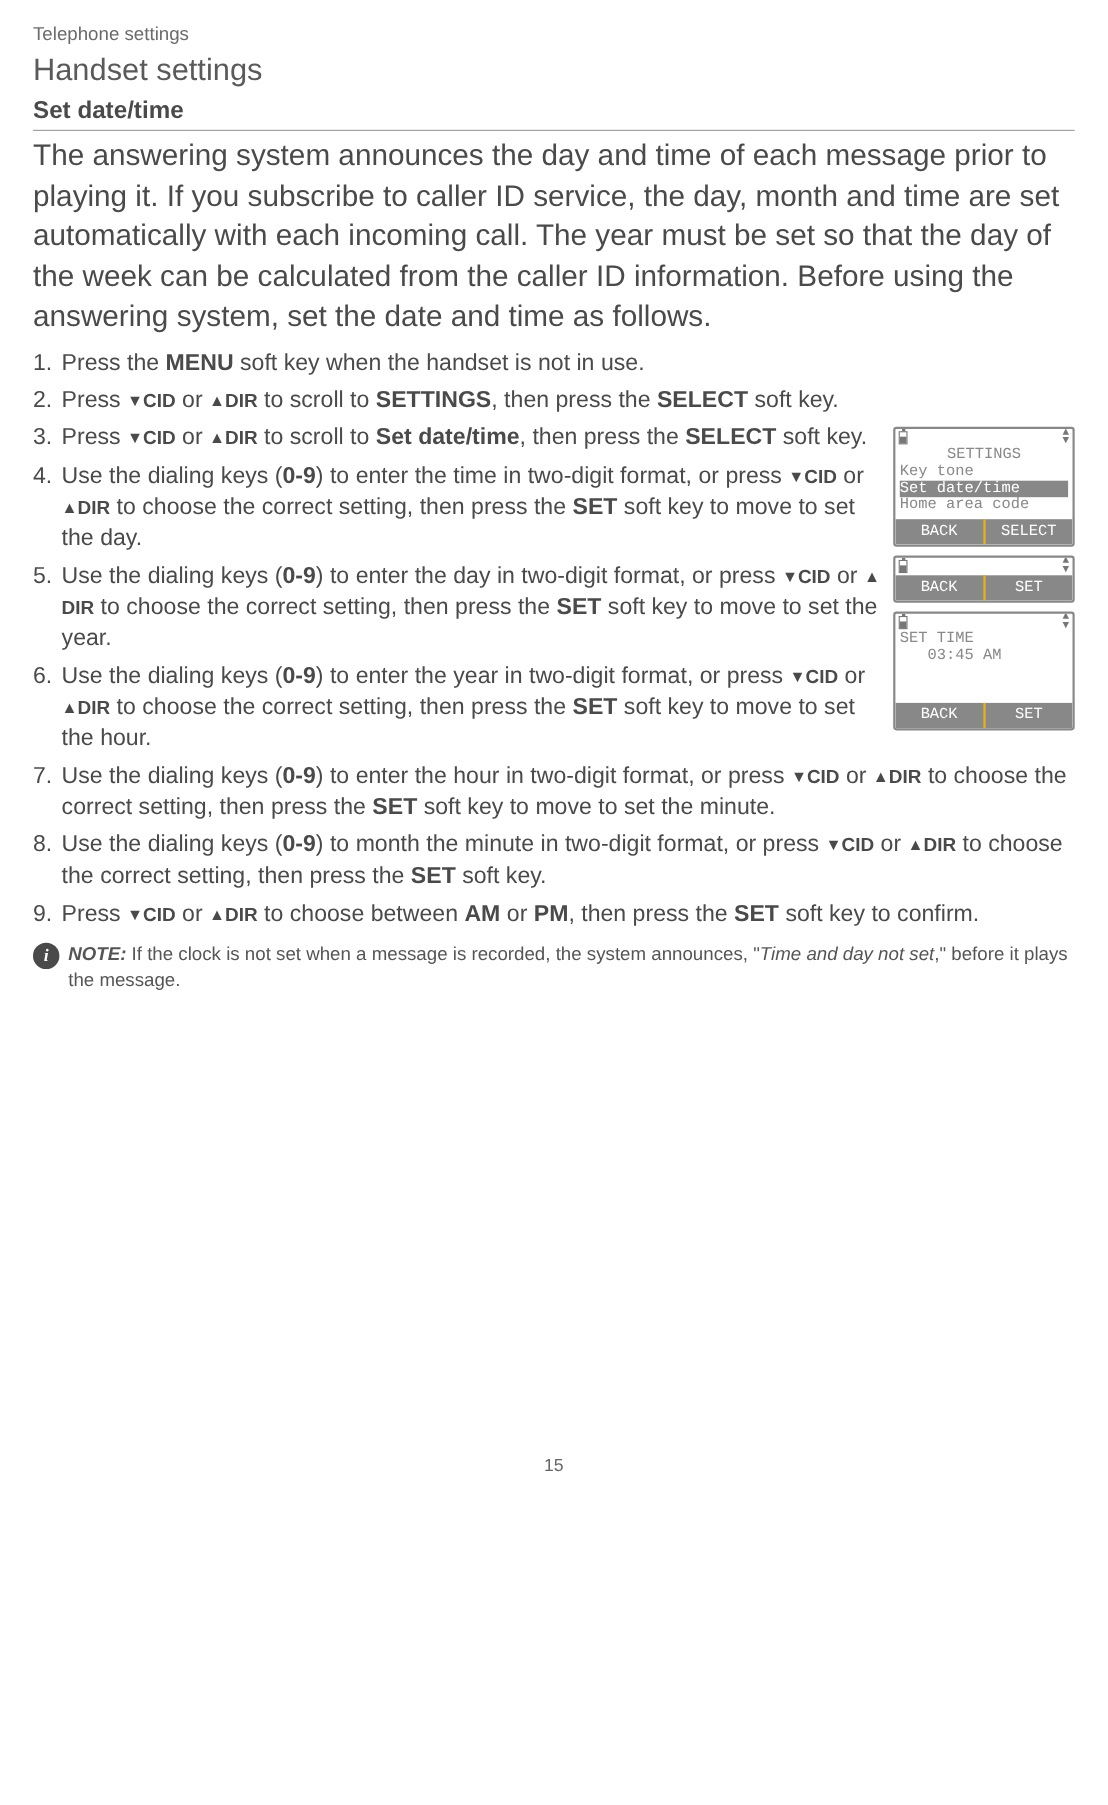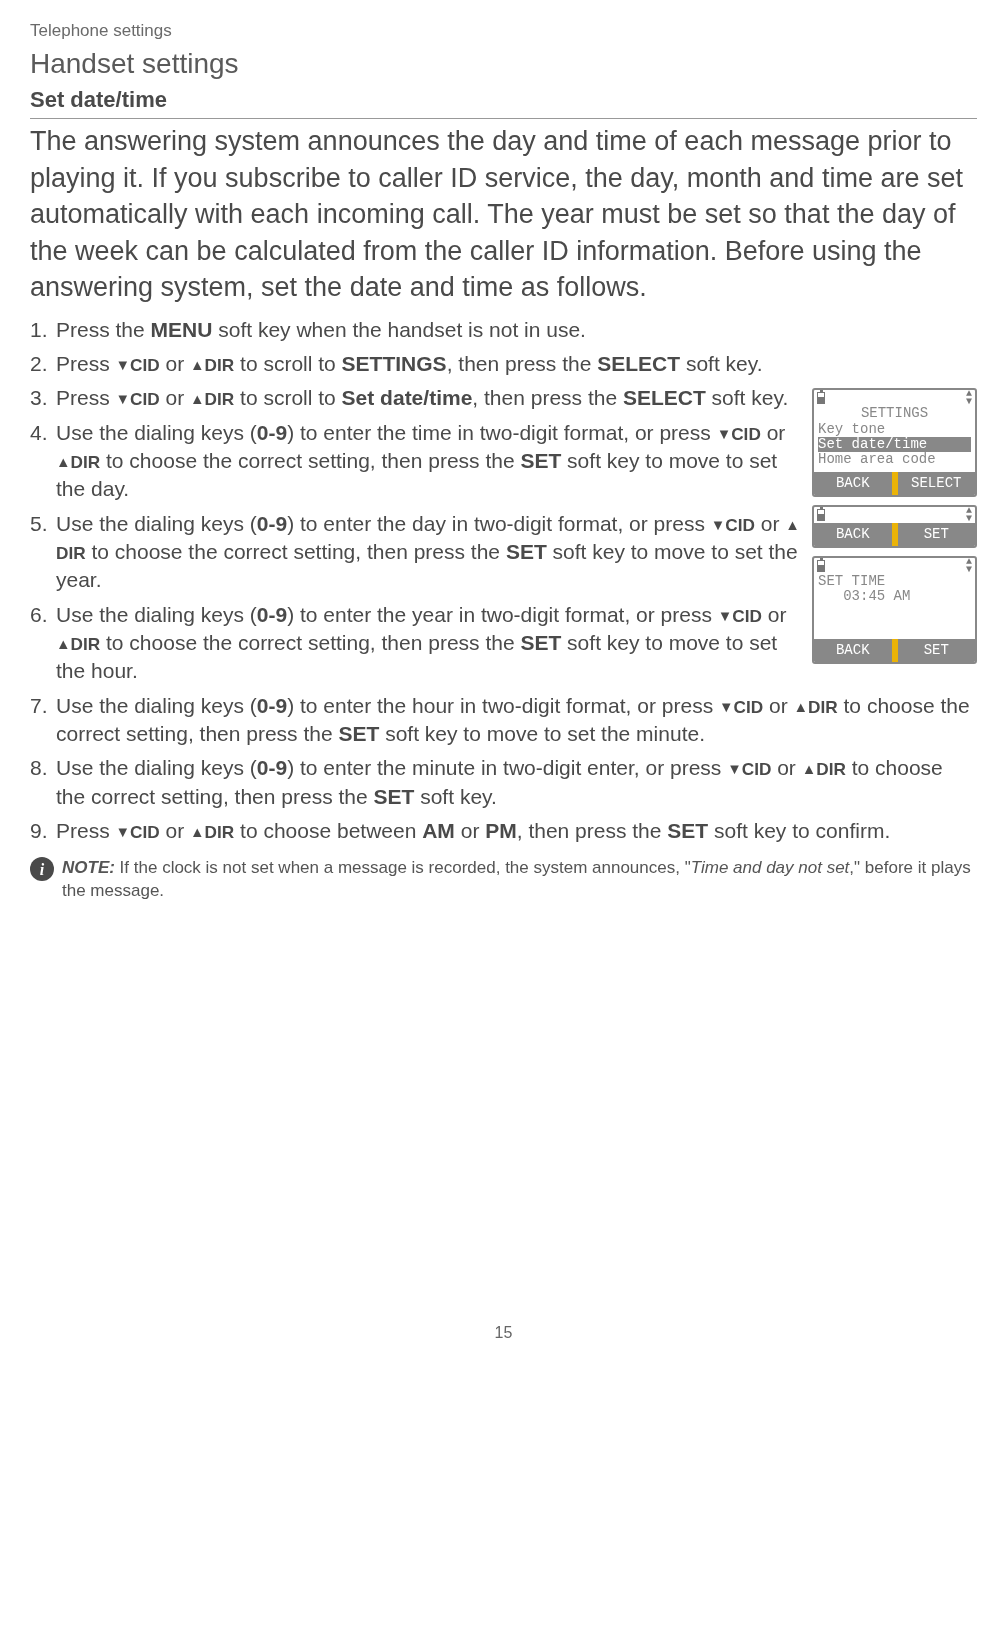--- a/index.html
+++ b/index.html
@@ -32,21 +32,21 @@
     .screen-header { display: flex; justify-content: space-between; align-items: center; height: 16px; padding: 0 3px; }
     .battery { width: 8px; height: 12px; border: 1px solid #777; position: relative; }
     .battery::before { content: ''; position: absolute; top: -3px; left: 2px; width: 3px; height: 2px; background: #777; }
     .battery::after { content: ''; position: absolute; bottom: 0; left: 0; right: 0; height: 6px; background: #777; }
     .scroll-arrows { font-size: 10px; line-height: 8px; color: #777; }
     .screen-body { padding: 0 4px 4px; }
     .screen-line { white-space: pre; color: #888; font-size: 14px; line-height: 1.1; }
     .screen-line.title { text-align: center; }
     .screen-line.highlight { background: #888; color: #fff; }
     .softkeys { display: flex; }
-    .softkey { flex: 1; background: #888; color: #fff; text-align: center; font-size: 14px; padding: 2px 0; font-family: 'Courier New', monospace; border-right: 6px solid #eab308; }
+    .softkey { flex: 1; background: #888; color: #fff; text-align: center; font-size: 14px; padding: 2px 0; font-family: 'Courier New', monospace; border-right: 2px solid #eab308; }
     .softkey:last-child { border-right: none; }
     .note-row { display: flex; align-items: flex-start; gap: 8px; margin-top: 12px; padding-left: 0; }
     .info-icon {
       width: 24px; height: 24px; border-radius: 50%;
       background: #4a4a4a; color: #fff;
       display: inline-flex; align-items: center; justify-content: center;
       font-weight: bold; font-size: 16px; flex-shrink: 0;
       font-style: italic; font-family: Georgia, serif;
     }
     .note-text { font-size: 17px; color: #555; line-height: 1.3; }
@@ -138,21 +138,21 @@
       </div>
     </div>
   </div>
 </div>
 
 <ol style="counter-reset: item 6;">
   <li>
     <span>Use the dialing keys (</span><b>0-9</b><span>) to enter the hour in two-digit format, or press </span><span class="tri">▼</span><span class="key-small">CID</span><span> or </span><span class="tri">▲</span><span class="key-small">DIR</span><span> to choose the correct setting, then press the </span><b>SET</b><span> soft key to move to set the minute.</span>
   </li>
   <li>
-    <span>Use the dialing keys (</span><b>0-9</b><span>) to enter the minute in two-digit enter, or press </span><span class="tri">▼</span><span class="key-small">CID</span><span> or </span><span class="tri">▲</span><span class="key-small">DIR</span><span> to choose the correct setting, then press the </span><b>SET</b><span> soft key.</span>
+    <span>Use the dialing keys (</span><b>0-9</b><span>) to month the minute in two-digit format, or press </span><span class="tri">▼</span><span class="key-small">CID</span><span> or </span><span class="tri">▲</span><span class="key-small">DIR</span><span> to choose the correct setting, then press the </span><b>SET</b><span> soft key.</span>
   </li>
   <li>
     <span>Press </span><span class="tri">▼</span><span class="key-small">CID</span><span> or </span><span class="tri">▲</span><span class="key-small">DIR</span><span> to choose between </span><b>AM</b><span> or </span><b>PM</b><span>, then press the </span><b>SET</b><span> soft key to confirm.</span>
   </li>
 </ol>
 
 <div class="note-row">
   <span class="info-icon">i</span>
   <div class="note-text">
     <span class="label">NOTE:</span><span> If the clock is not set when a message is recorded, the system announces, "</span><span class="quoted">Time and day not set</span><span>," before it plays the message.</span>

